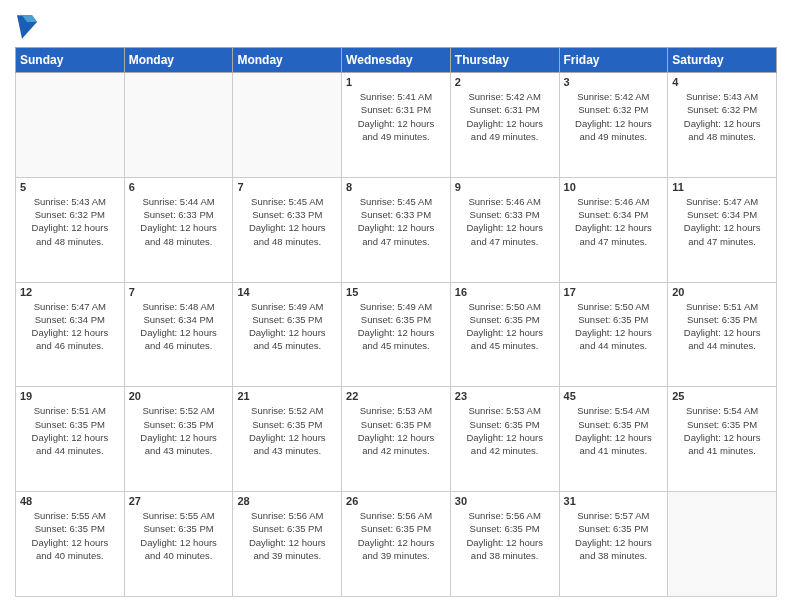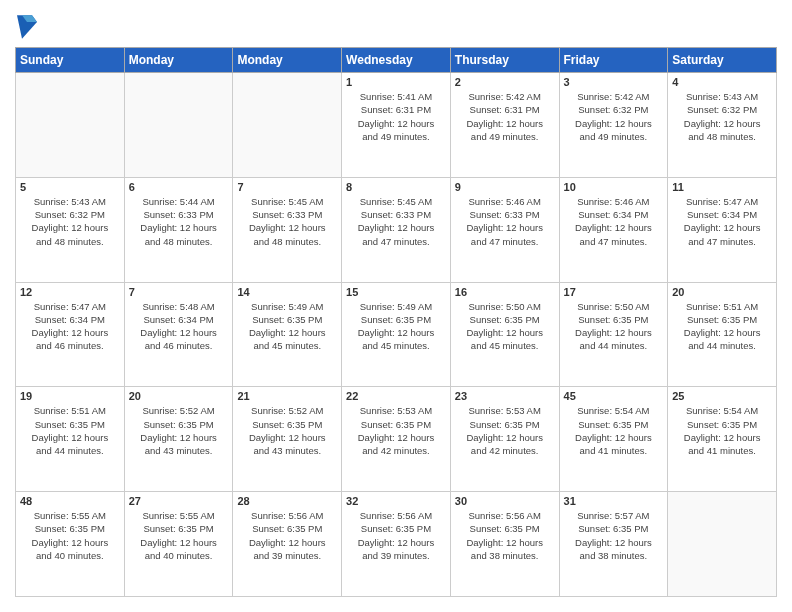--- a/index.html
+++ b/index.html
@@ -335,21 +335,21 @@
 and 40 minutes.</div>
           </td>
           <td>
             <span class="day-number">28</span>
             <div class="day-info" style="white-space: pre-line;">Sunrise: 5:56 AM
 Sunset: 6:35 PM
 Daylight: 12 hours
 and 39 minutes.</div>
           </td>
           <td>
-            <span class="day-number">32</span>
+            <span class="day-number">26</span>
             <div class="day-info" style="white-space: pre-line;">Sunrise: 5:56 AM
 Sunset: 6:35 PM
 Daylight: 12 hours
 and 39 minutes.</div>
           </td>
           <td>
             <span class="day-number">30</span>
             <div class="day-info" style="white-space: pre-line;">Sunrise: 5:56 AM
 Sunset: 6:35 PM
 Daylight: 12 hours

